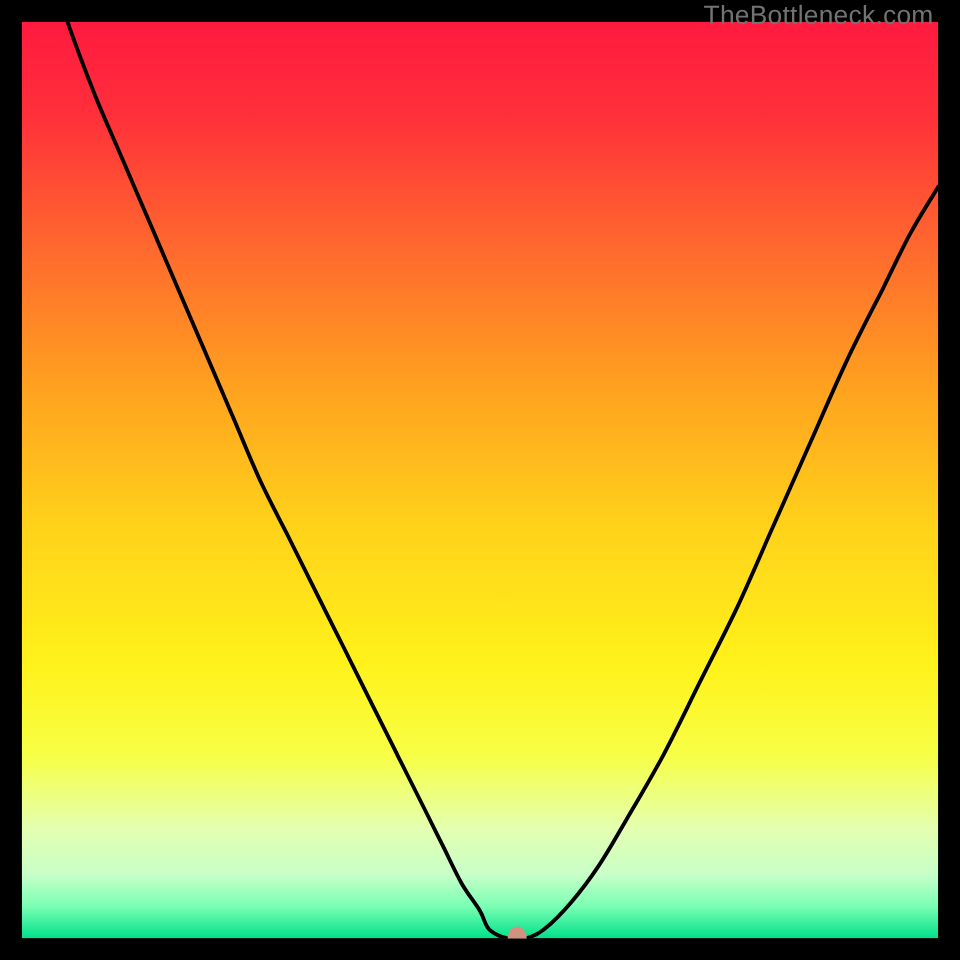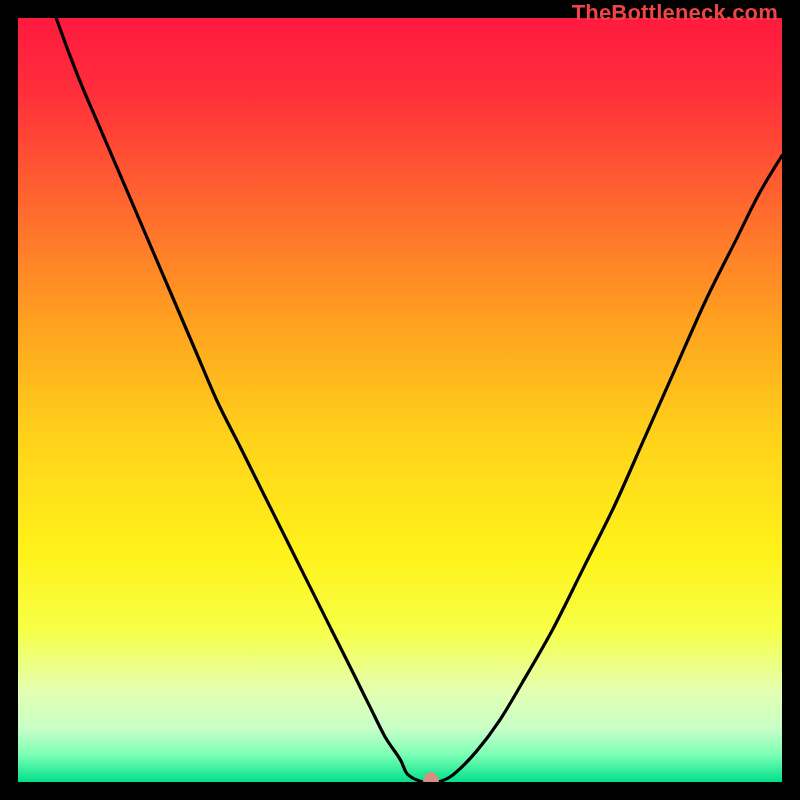--- a/index.html
+++ b/index.html
@@ -28,23 +28,23 @@
     position: absolute;
     left: 0;
     top: 0;
     width: 100%;
     height: 100%;
   }
   .watermark {
     position: absolute;
     top: 0px;
     right: 22px;
-    color: #ef4444;
+    color: #737373;
     font-size: 22px;
-    font-weight: 700;
+    font-weight: 400;
     letter-spacing: 0.2px;
     user-select: none;
   }
   svg.curve {
     position: absolute;
     left: 0;
     top: 0;
     width: 100%;
     height: 100%;
   }

